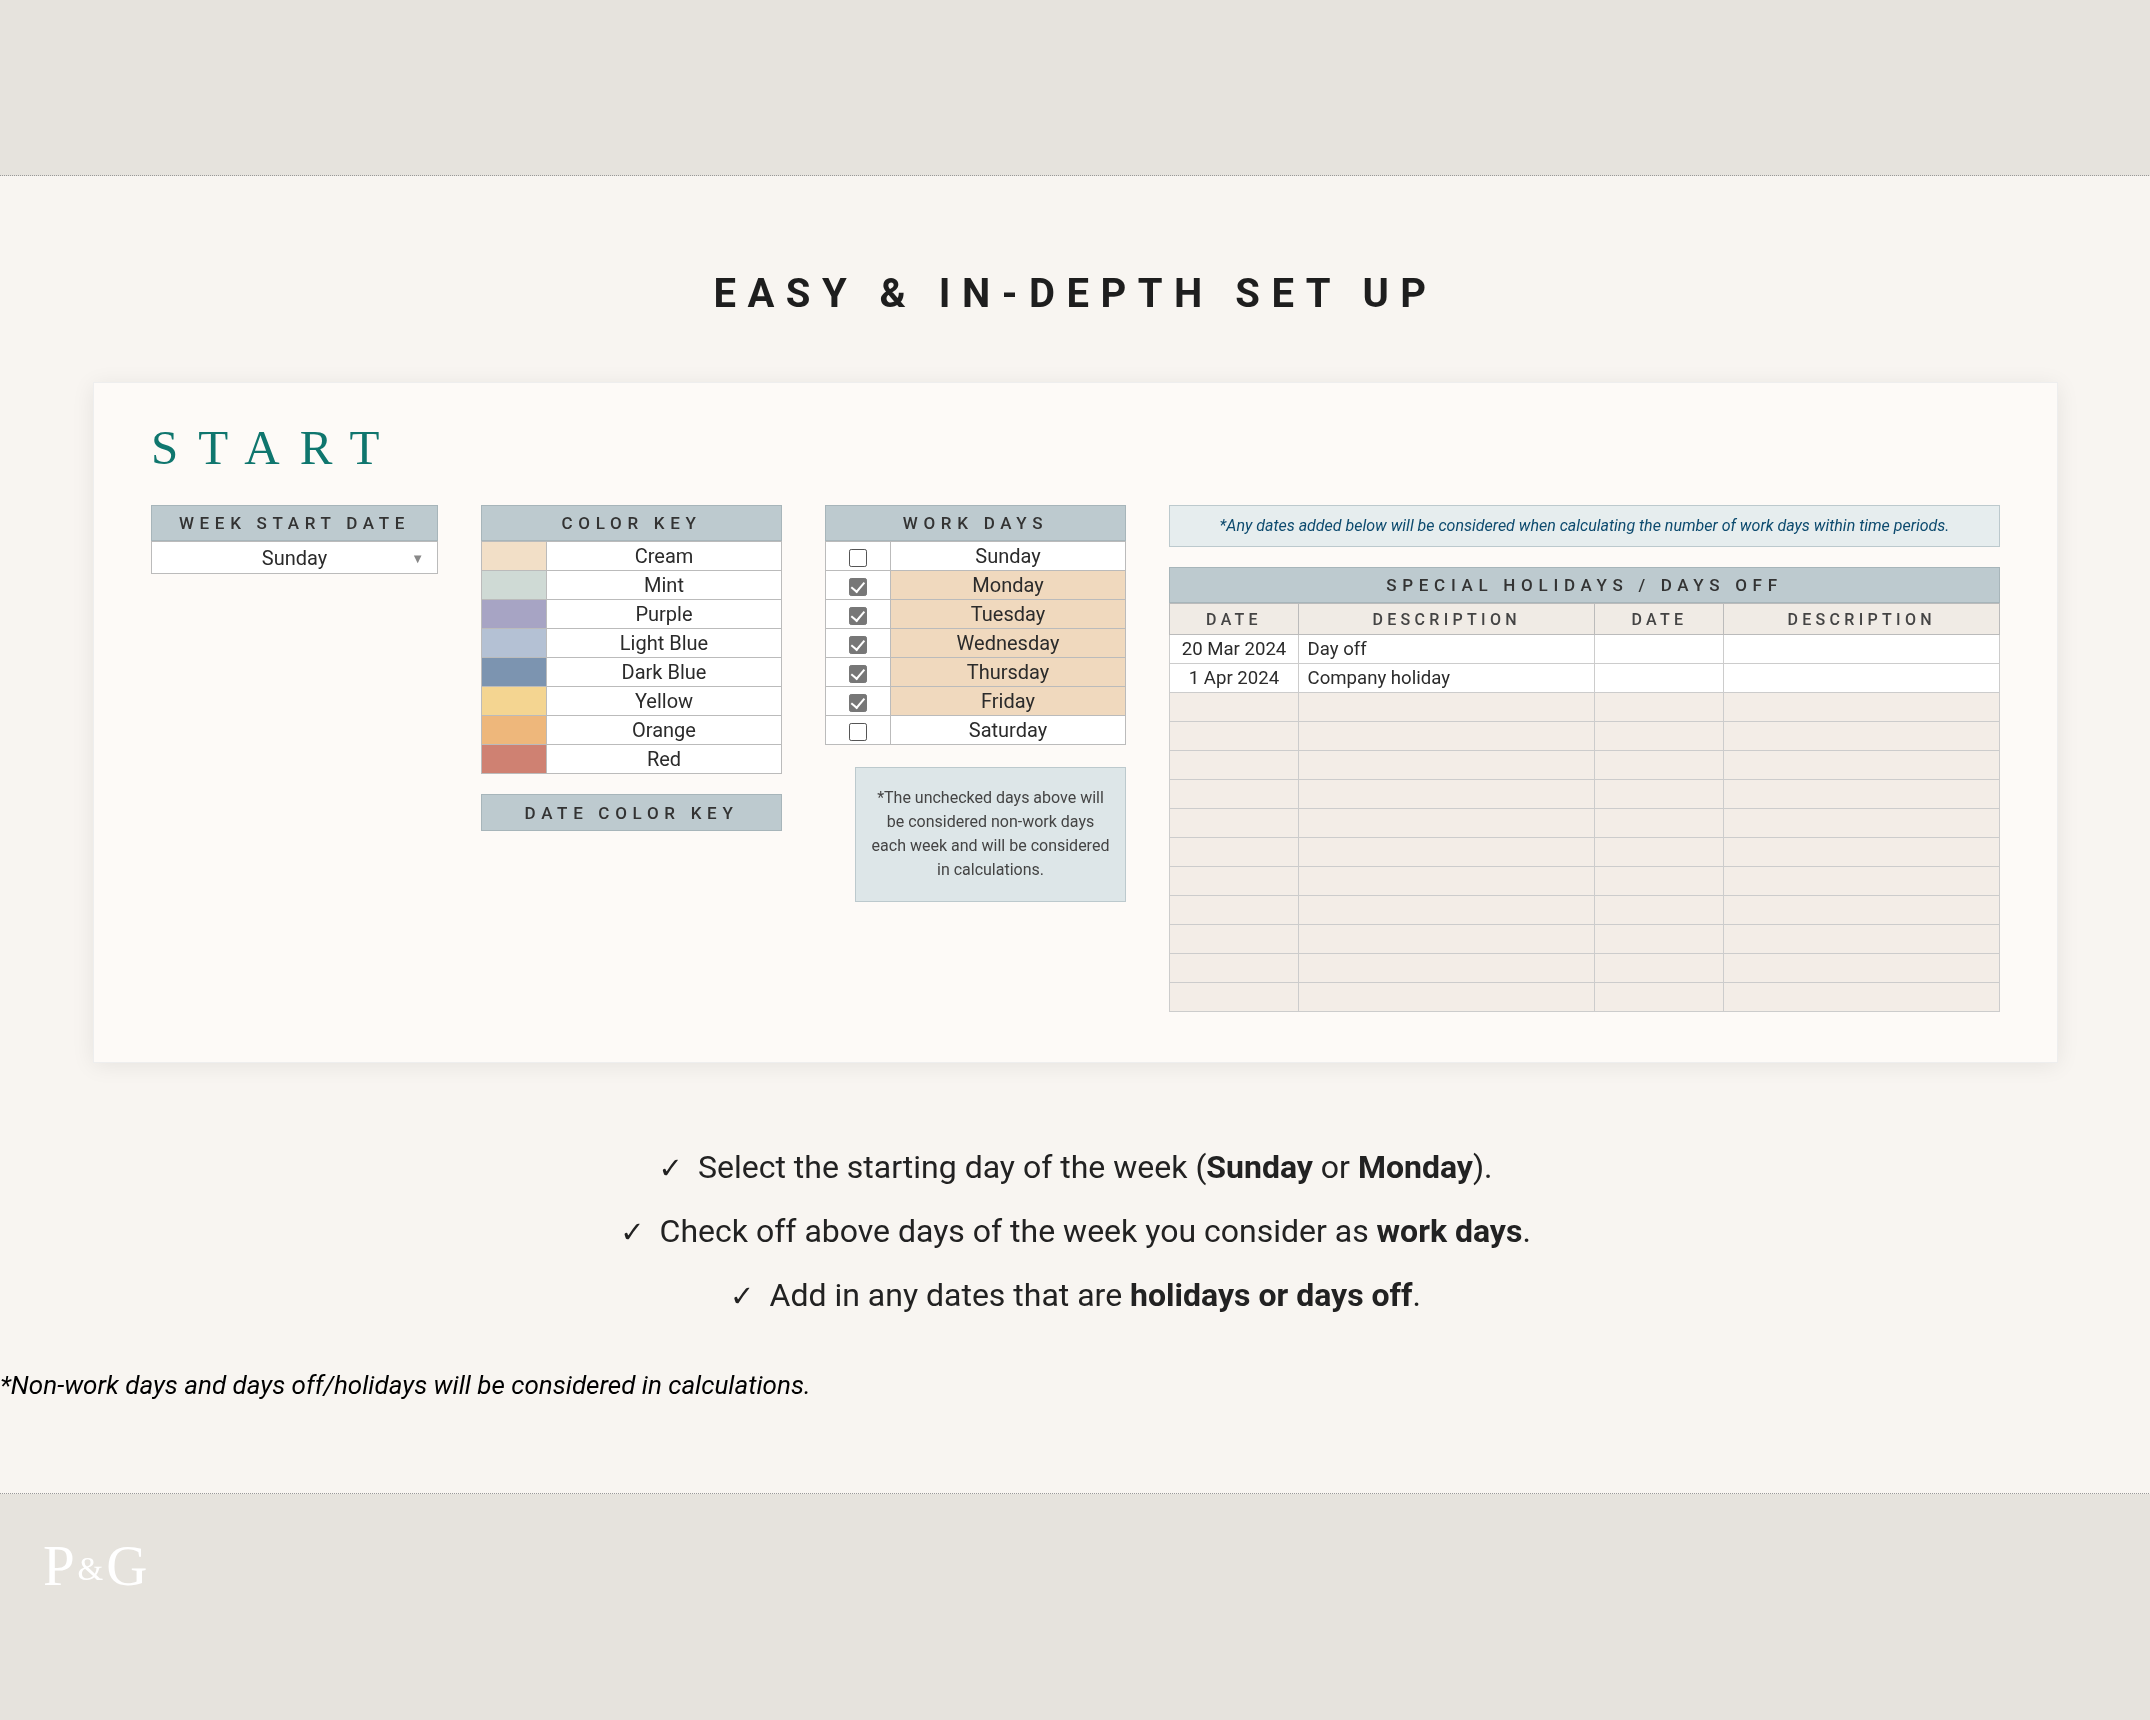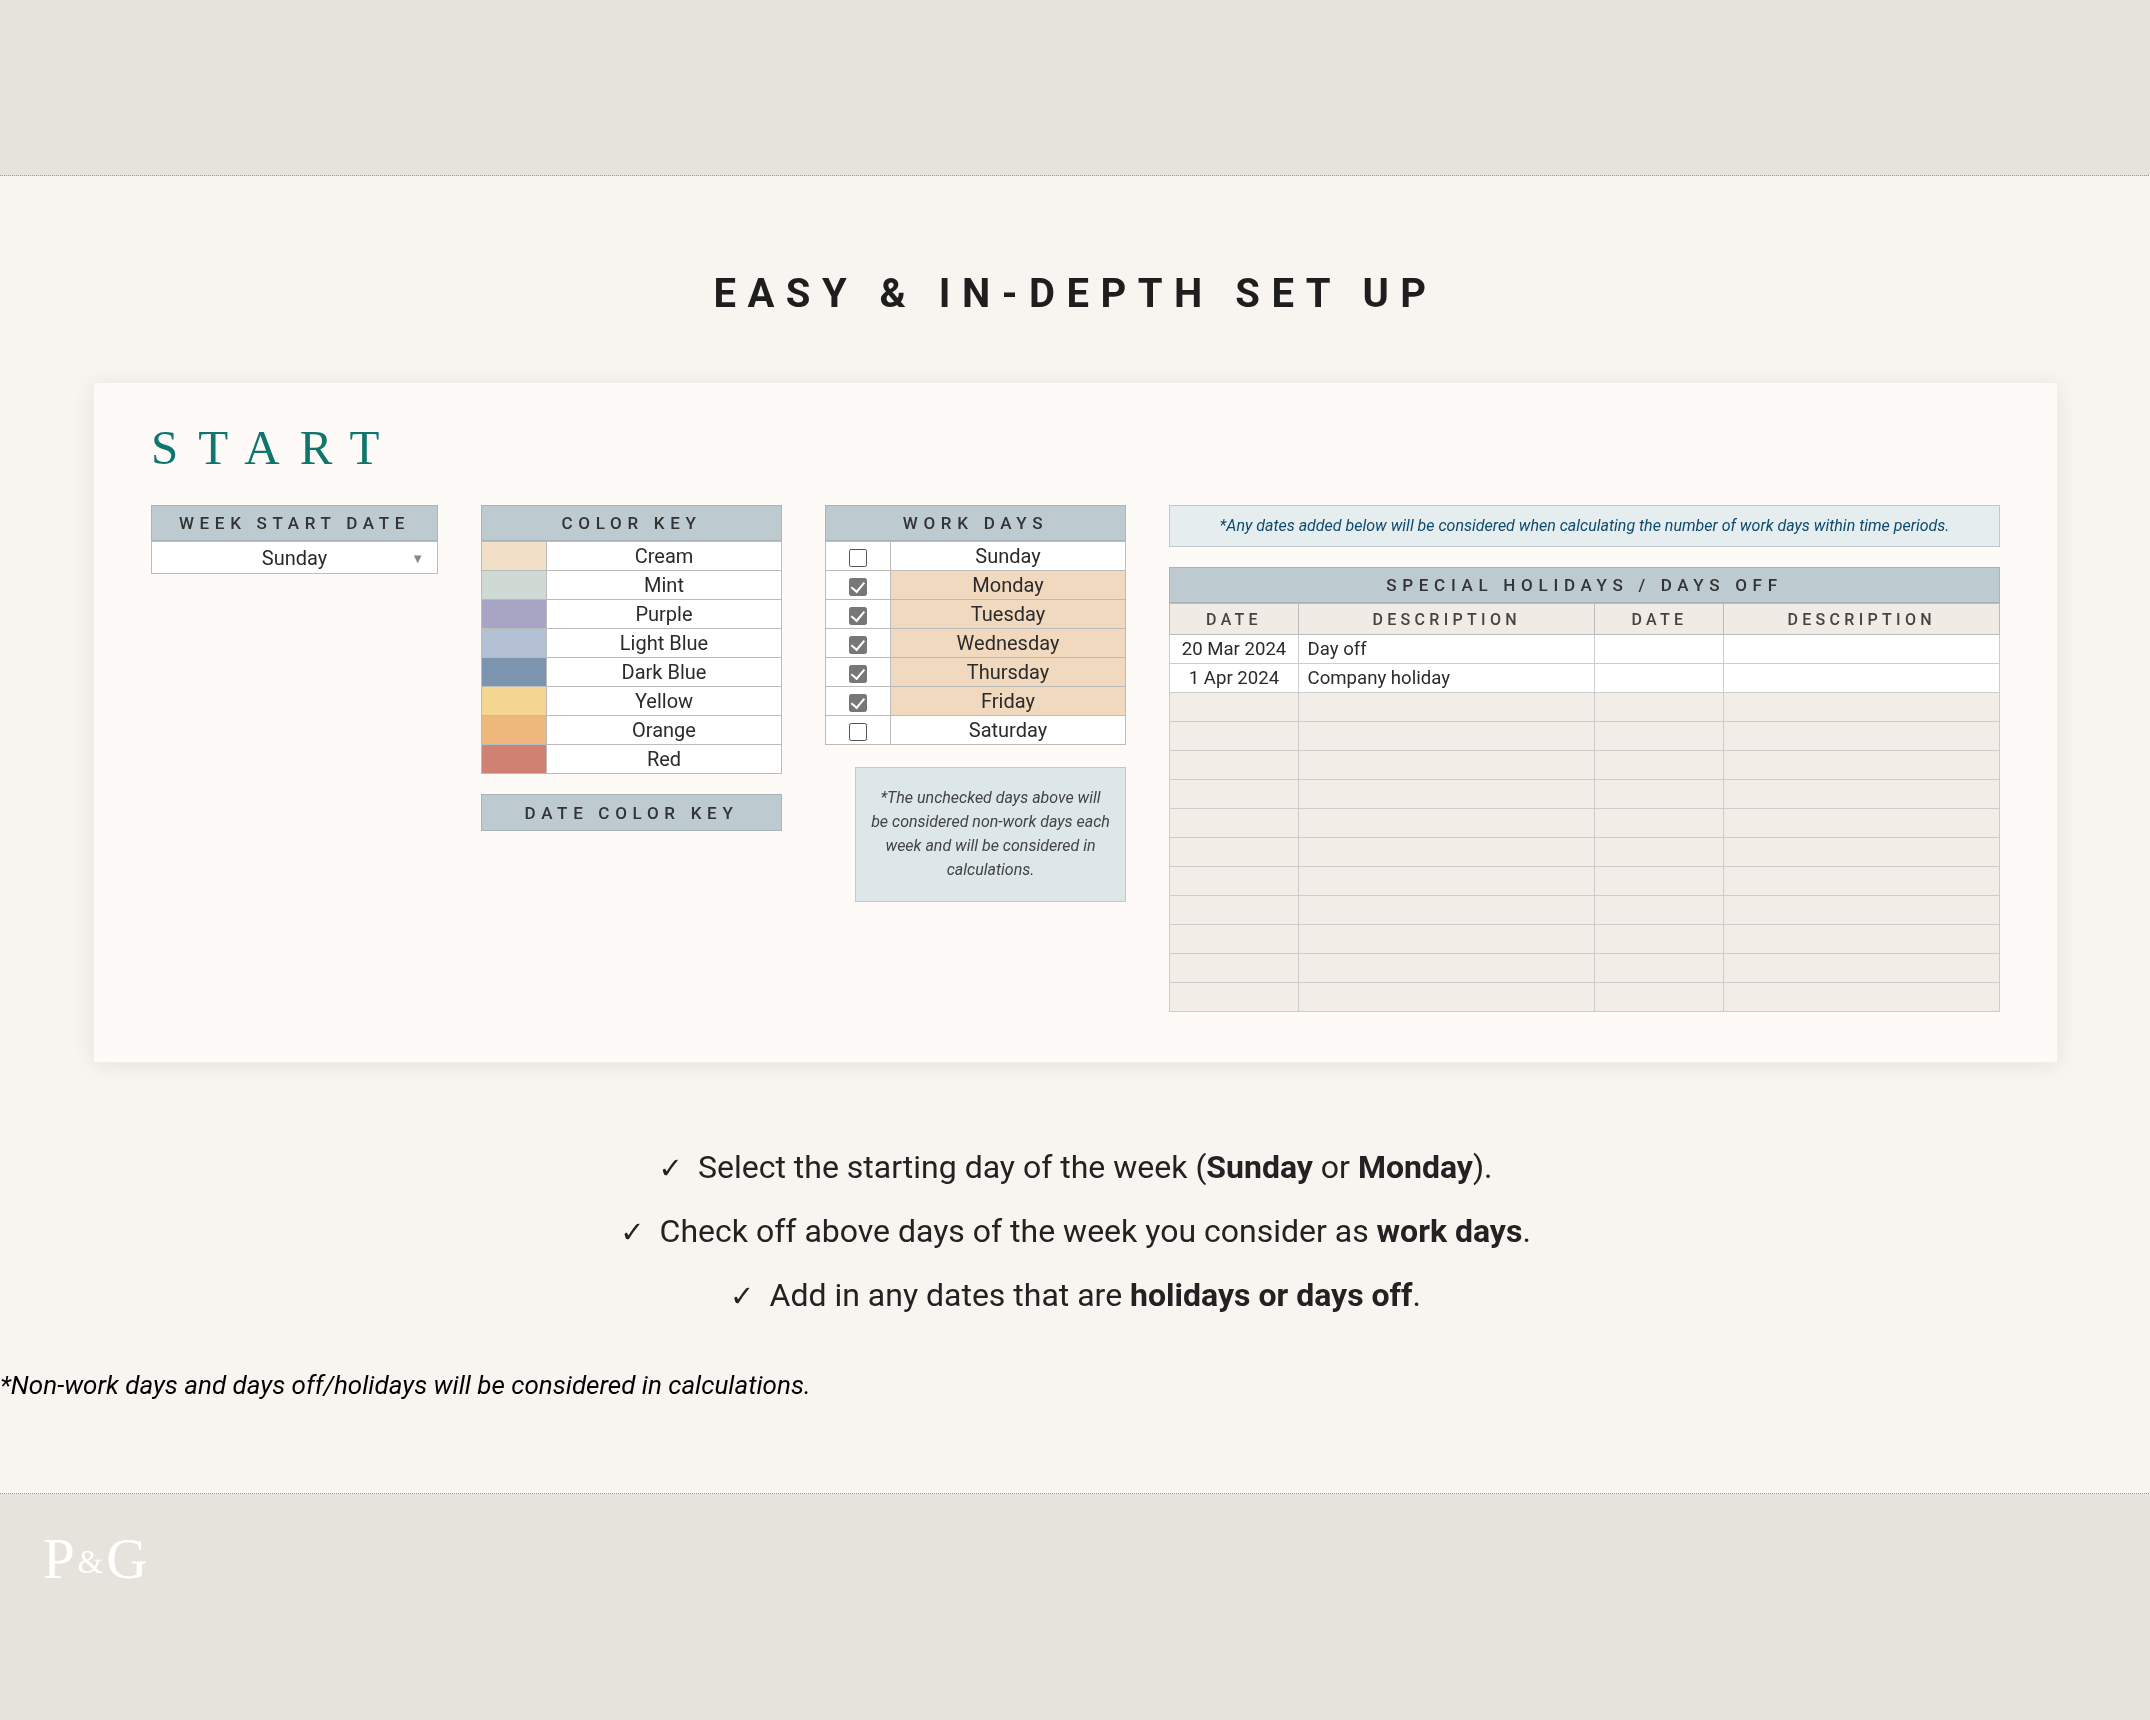--- a/index.html
+++ b/index.html
@@ -106,21 +106,20 @@
   .checkbox.checked::after {
     content:""; position:absolute; left:4.3px; top:0.7px;
     width:5.7px; height:10.8px; border:solid #fff;
     border-width:0 2.9px 2.9px 0; transform:rotate(40deg);
   }
 
   .note-box {
     margin-top: 21.5px;
     background: #dde6e8;
     border: 0.7px solid #bcc9cd;
-    font-style: italic;
     font-size: 16px;
     text-align:center;
     padding: 18.6px 14.3px;
     color:#444;
     line-height: 1.5;
     margin-left: 30px;
   }
 
   
   .top-note {
@@ -176,21 +175,21 @@
     color:#000000;
     margin: 29px 0 50px 0;
   }
 
   .bottom-band {
     background:#e6e3dd;
     height: 115px;
     position:relative;
   }
   .logo {
-    position:absolute; left:43px; top:32px;
+    position:absolute; left:43px; top:39px;
     font-family: Georgia, "Times New Roman", serif;
     font-size: 57px; color:#fff;
   }
   .logo .amp { font-size:33px; vertical-align:5.7px; padding:0 2.9px; }
 </style>
 </head>
 <body>
 
 <div class="top-band"></div>
 

